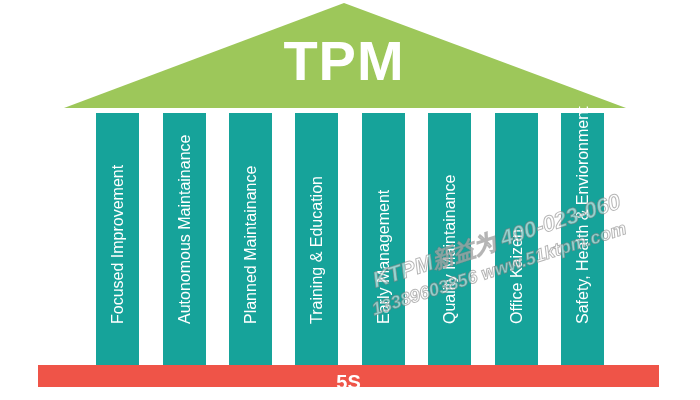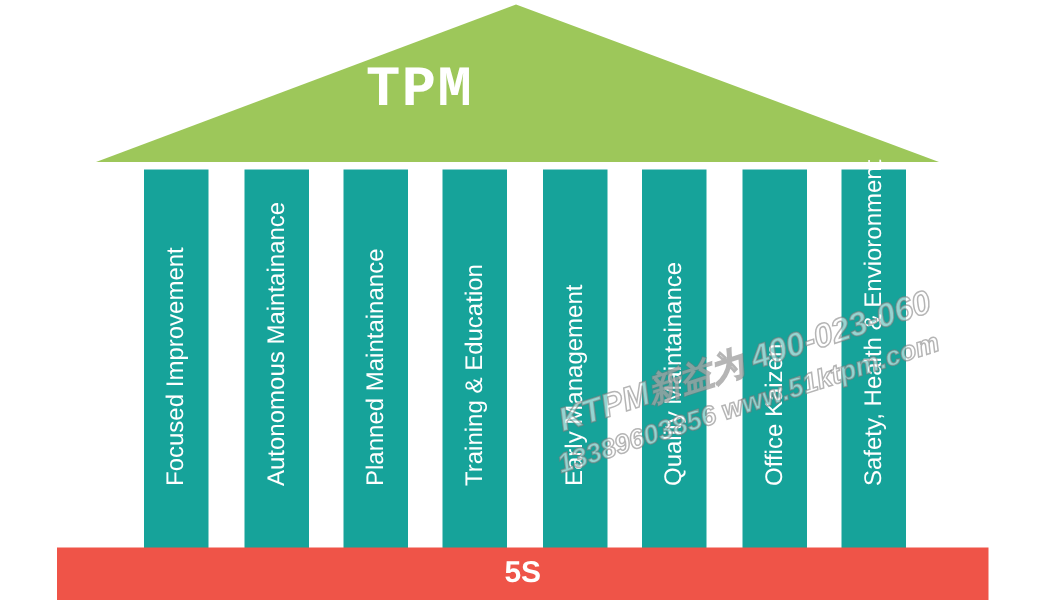--- a/index.html
+++ b/index.html
@@ -6,35 +6,35 @@
     body {
       width: 700px; height: 400px; position: relative; overflow: hidden;
       background: #ffffff;
       font-family: "Liberation Sans", "DejaVu Sans", sans-serif;
     }
     .roof {
       position: absolute; left: 0; top: 0; width: 700px; height: 112px;
     }
     .roof-title {
       position: absolute; left: 244px; top: 36px; width: 200px;
-      color: #ffffff; font-size: 38px; font-weight: bold;
-      line-height: 50px; letter-spacing: 1px; font-family: Liberation Mono, monospace;
+      text-align: center; color: #ffffff; font-size: 56px; font-weight: bold;
+      line-height: 50px; letter-spacing: 1px;
     }
     .pillar {
       position: absolute; top: 113px; width: 43px; height: 253px;
       background: #16a39a;
     }
     .pillar-label {
       position: absolute; left: 50%; bottom: 22px;
       transform-origin: 0 0;
       transform: rotate(-90deg) translateY(-50%);
       white-space: nowrap; color: #ffffff; font-size: 16px; line-height: 20px;
     }
     .base {
-      position: absolute; left: 38px; top: 365px; width: 621px; height: 35px;
+      position: absolute; left: 38px; top: 365px; width: 621px; height: 22px;
       background: #ef5448;
     }
     .base-label {
       position: absolute; left: 0; right: 0; top: 4px; text-align: center;
       color: #ffffff; font-weight: bold; font-size: 20px; line-height: 26px;
     }
     .watermark {
       position: absolute; left: 390px; top: 225px; width: 320px; height: 140px;
       pointer-events: none; transform: rotate(-18deg); transform-origin: 0 100%;
     }

